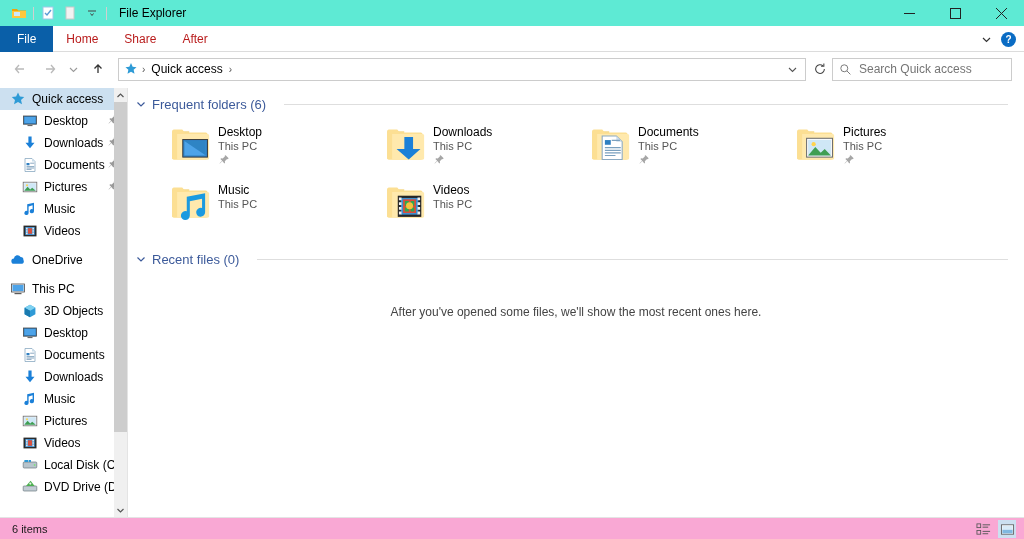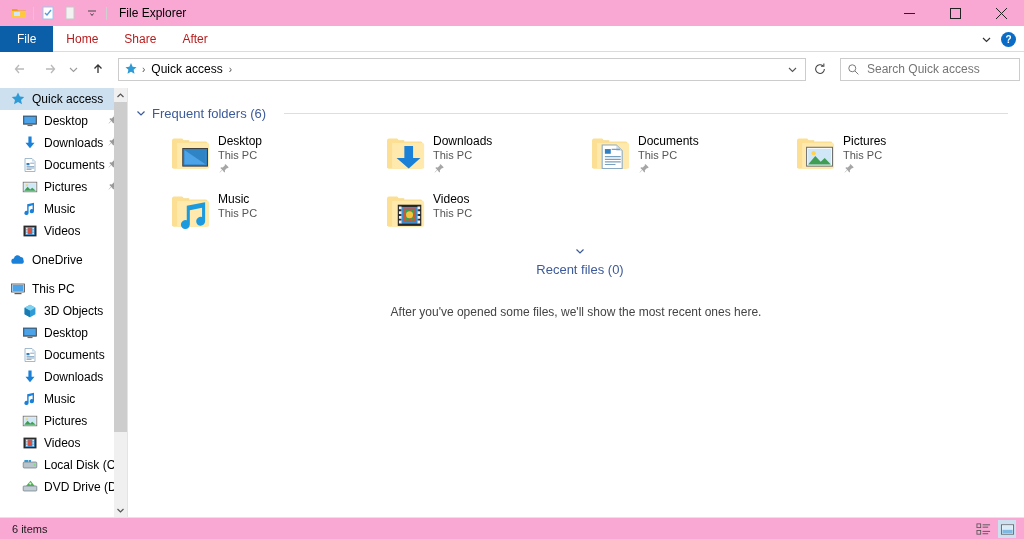--- a/index.html
+++ b/index.html
@@ -9,21 +9,21 @@
     font-size: 12px;
     color: #000;
     background: #fff;
     overflow: hidden;
   }
   #app { position: relative; width: 1024px; height: 539px; background:#fff; }
 
   
   .titlebar {
     position: absolute; top:0; left:0; width:1024px; height:26px;
-    background:#f9a8d4; display:flex; align-items:center;
+    background:#5eead4; display:flex; align-items:center;
   }
   .qat { display:flex; align-items:center; height:26px; padding-left:8px; gap:0px; }
   .qat-btn {
     width:22px; height:22px; display:flex; align-items:center; justify-content:center;
   }
   .qat-sep { width:1px; height:13px; background:#d0d0d0; margin:0 3px; }
   .title-text {
     margin-left:9px; font-size:12px; color:#000; line-height:26px;
   }
   .winctrls { position:absolute; right:0; top:0; display:flex; height:26px; }
@@ -66,21 +66,21 @@
     border:1px solid #ccc; background:#fff; display:flex; align-items:center;
     padding-left:5px; position:relative;
   }
   .crumb { font-size:12px; color:#000; padding:0 2px; }
   .crumb-sep { color:#555; font-size:10px; padding:0 4px; }
   .addr-drop { position:absolute; right:4px; top:0; height:21px; width:18px;
      display:flex; align-items:center; justify-content:center; }
   .refresh-btn { width:25px; height:23px; display:flex; align-items:center;
      justify-content:center; margin-left:1px; }
   .searchbox {
-    margin-left:8px; height:23px; width:180px; border:1px solid #ccc;
+    height:23px; width:180px; border:1px solid #ccc;
     display:flex; align-items:center; padding-left:6px; gap:7px; background:#fff;
   }
   .search-ph { font-size:12px; color:#6d6d6d; }
 
   
   .body-area {
     position:absolute; top:88px; left:0; width:1024px; height:429px;
     display:flex;
   }
 
@@ -474,21 +474,21 @@
         <div class="sb-arrow bot">
           <svg width="9" height="9" viewBox="0 0 9 9">
               <path d="M1.5 3l3 3 3-3" stroke="#555" stroke-width="1.2" fill="none"></path>
             </svg>
         </div>
       </div>
     </div>
 
     <div class="content">
 
-      <div class="group-head" style="margin-top:12px;">
+      <div class="group-head" style="margin-top:3px;">
         <span class="gchev">
           <svg width="10" height="10" viewBox="0 0 10 10">
               <path d="M1.5 3.5L5 7l3.5-3.5" stroke="#3c5a9a" stroke-width="1.2" fill="none"></path>
             </svg>
         </span>
         <span>Frequent folders (6)</span>
         <span class="group-rule"></span>
       </div>
 
       <div class="tiles" id="tiles" style="height:145px;">
@@ -584,21 +584,21 @@
                 <path d="M17 17h3.4v4H17zM22 17h3v4h-3zM17 22.6h3.4v3.4H17zM22 22.6h3v3.4h-3z" fill="#2fa84f"></path>
                 <circle cx="21" cy="21" r="3" fill="#f2c53d"></circle>
               </svg></div>
             <div class="meta">
               <div class="tname">Videos</div>
               <div class="tsub">This PC</div>
             </div>
           </div>
         </div>
 
-      <div class="group-head" style="position:absolute;top:158px;left:0;right:0;flex-direction:column;">
+      <div class="group-head" style="position:absolute;top:158px;left:0;right:0;">
         <span class="gchev">
           <svg width="10" height="10" viewBox="0 0 10 10">
               <path d="M1.5 3.5L5 7l3.5-3.5" stroke="#3c5a9a" stroke-width="1.2" fill="none"></path>
             </svg>
         </span>
         <span>Recent files (0)</span>
         <span class="group-rule"></span>
       </div>
 
       <div class="empty-msg" style="top:217px;">After you've opened some files, we'll show the most recent ones here.</div>

